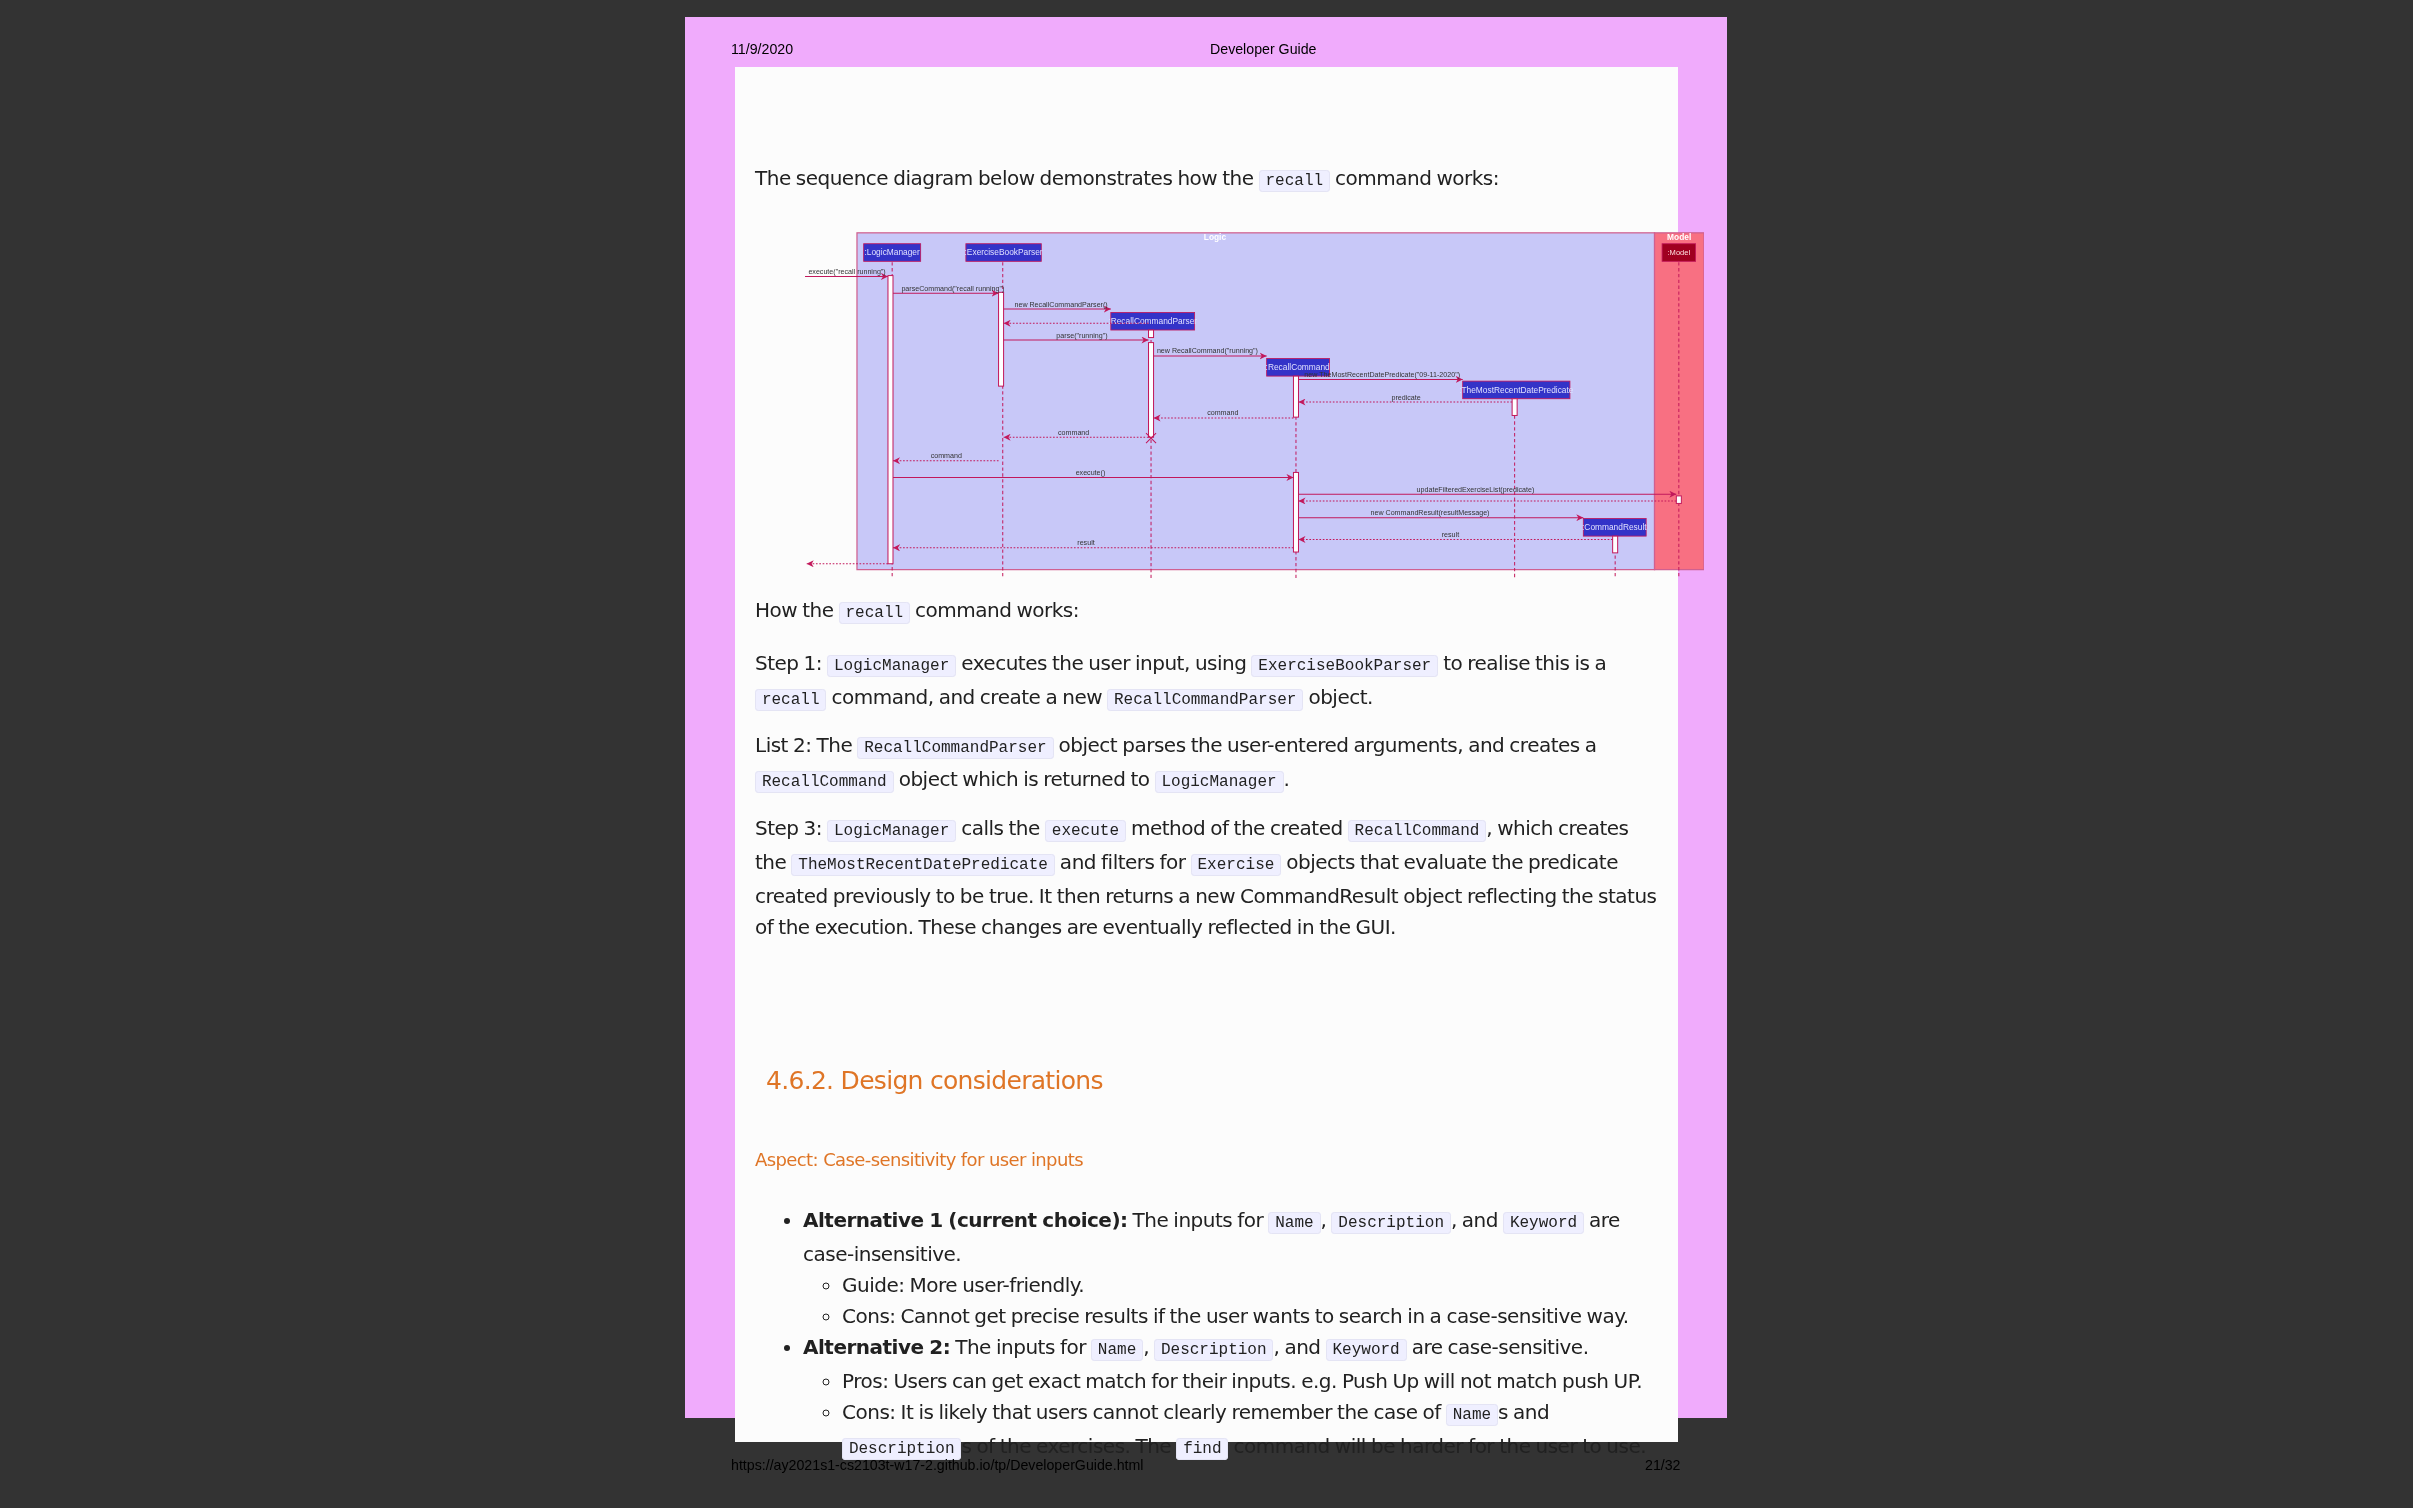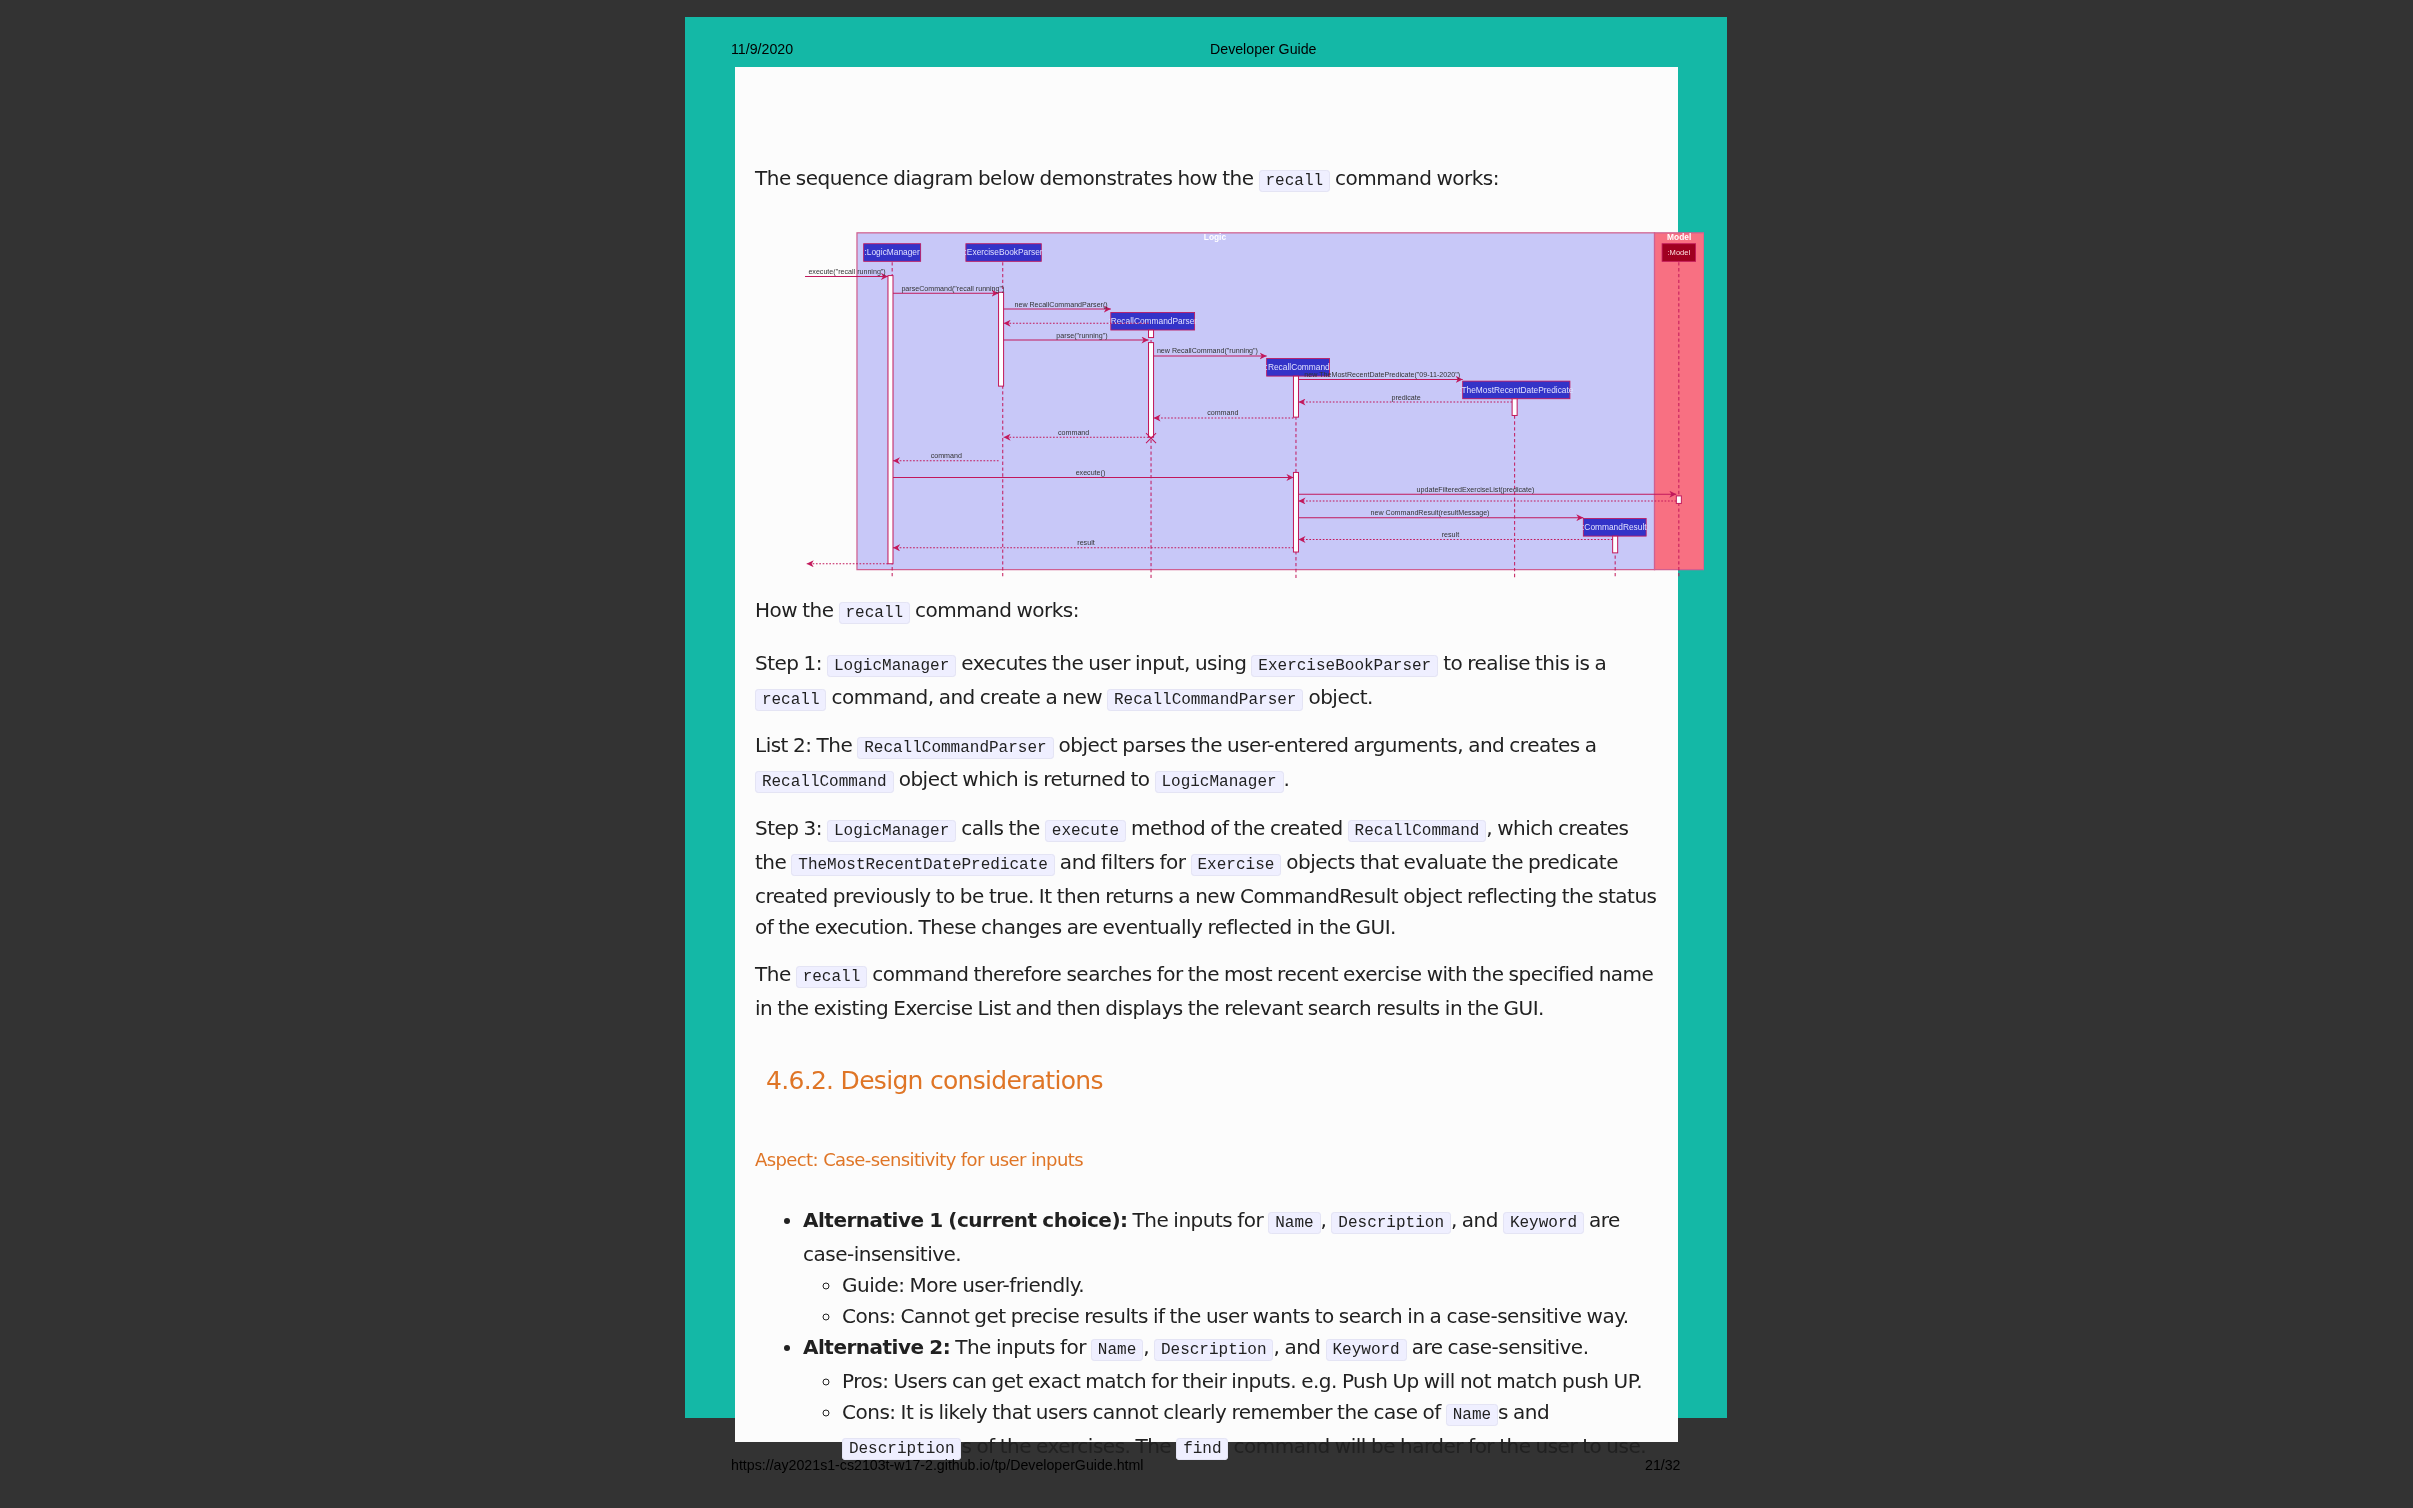--- a/index.html
+++ b/index.html
@@ -1,17 +1,17 @@
 <!DOCTYPE html>
 <html style="font-size:13.4px"><head>
 <meta charset="utf-8">
 <style>
   html, body { margin:0; padding:0; }
   body { width:2413px; height:1508px; background:#333333; position:relative; overflow:hidden; font-family:"DejaVu Sans", sans-serif; }
-  .page { position:absolute; left:685px; top:17px; width:1042px; height:1401px; background:#14b8a6; }
+  .page { position:absolute; left:685px; top:17px; width:1042px; height:1401px; background:#f0abfc; }
   .hdr { position:absolute; font-family:"Liberation Sans", sans-serif; font-size:14.2px; color:#000; }
   .content { position:absolute; left:50px; top:50px; width:943px; height:1375px; background:#fcfcfc; }
   .txt { position:absolute; left:20px; width:905px; font-family:"DejaVu Sans", sans-serif; font-size:20px; line-height:31px; color:#212121; letter-spacing:-0.5px; word-spacing:-0.8px; }
   code { font-family:Liberation Mono, monospace; font-size:16px; background:#efefff; border:0.8px solid #e4e4f4; border-radius:3.4px; padding:0.8px 5.9px; color:#222; letter-spacing:0;text-align:center; }
   .h3 { position:absolute; left:20px; font-size:25px; color:#e46c0a; color:#df7526; font-family:"DejaVu Sans", sans-serif; letter-spacing:-0.7px;margin-left:11px; }
   .h4 { position:absolute; left:20px; font-size:18px; color:#df7526; font-family:"DejaVu Sans", sans-serif; letter-spacing:-0.6px; }
   ul.l1 { margin:9px; padding:0 0 0 39px; list-style:disc; }
   ul.l2 { margin:0; padding:0 0 0 39px; list-style:circle; }
   li { margin:0; }
   b { font-weight:bold; }
@@ -131,23 +131,20 @@
     </div>
 
     <div class="txt" style="top:663px;">
       <span>List 2: The </span><code>RecallCommandParser</code><span> object parses the user-entered arguments, and creates a </span><code>RecallCommand</code><span> object which is returned to </span><code>LogicManager</code><span>.</span>
     </div>
 
     <div class="txt" style="top:746px;">
       <span>Step 3: </span><code>LogicManager</code><span> calls the </span><code>execute</code><span> method of the created </span><code>RecallCommand</code><span>, which creates the </span><code>TheMostRecentDatePredicate</code><span> and filters for </span><code>Exercise</code><span> objects that evaluate the predicate created previously to be true. It then returns a new CommandResult object reflecting the status of the execution. These changes are eventually reflected in the GUI.</span>
     </div>
 
-    <div class="txt" style="top:892px;">
-      <span>The </span><code>recall</code><span> command therefore searches for the most recent exercise with the specified name in the existing Exercise List and then displays the relevant search results in the GUI.</span>
-    </div>
 
     <div class="h3" style="top:999px;">4.6.2. Design considerations</div>
     <div class="h4" style="top:1082px;">Aspect: Case-sensitivity for user inputs</div>
 
     <div class="txt" style="top:1129px;">
       <ul class="l1">
         <li>
           <b>Alternative 1 (current choice):</b><span> The inputs for </span><code>Name</code><span>, </span><code>Description</code><span>, and </span><code>Keyword</code><span> are case-insensitive.</span>
           <ul class="l2">
             <li>Guide: More user-friendly.</li>

